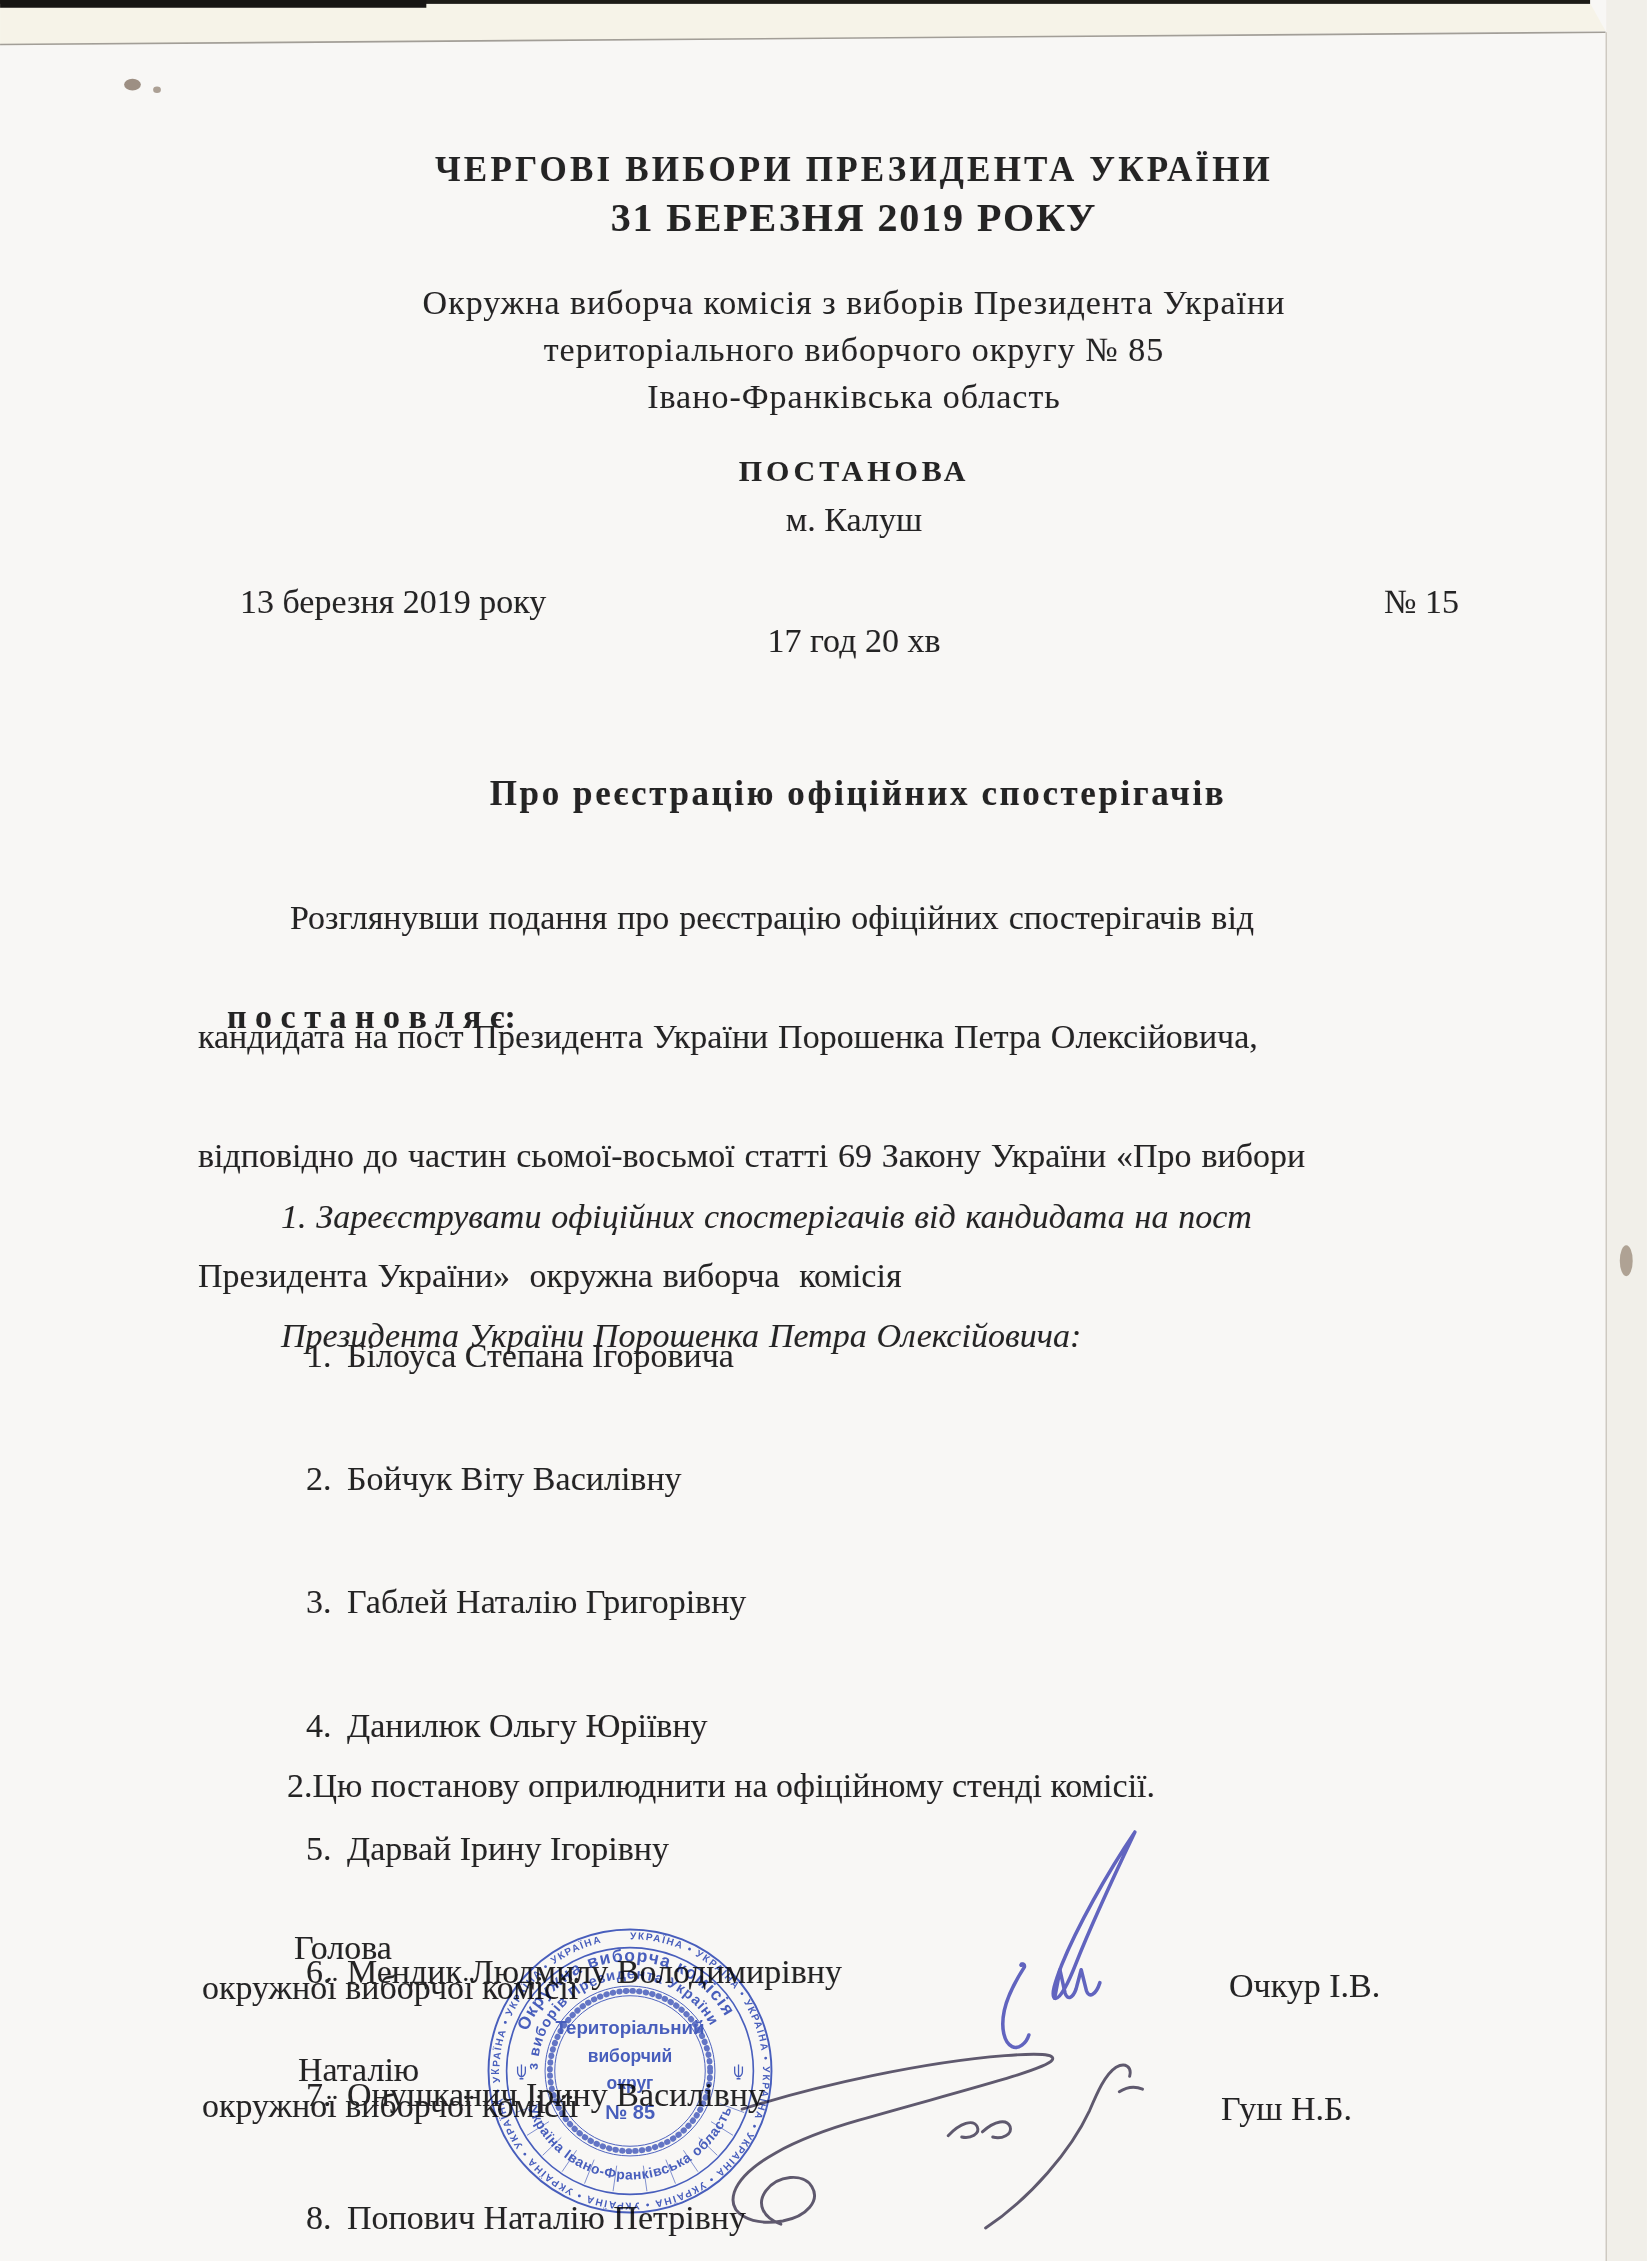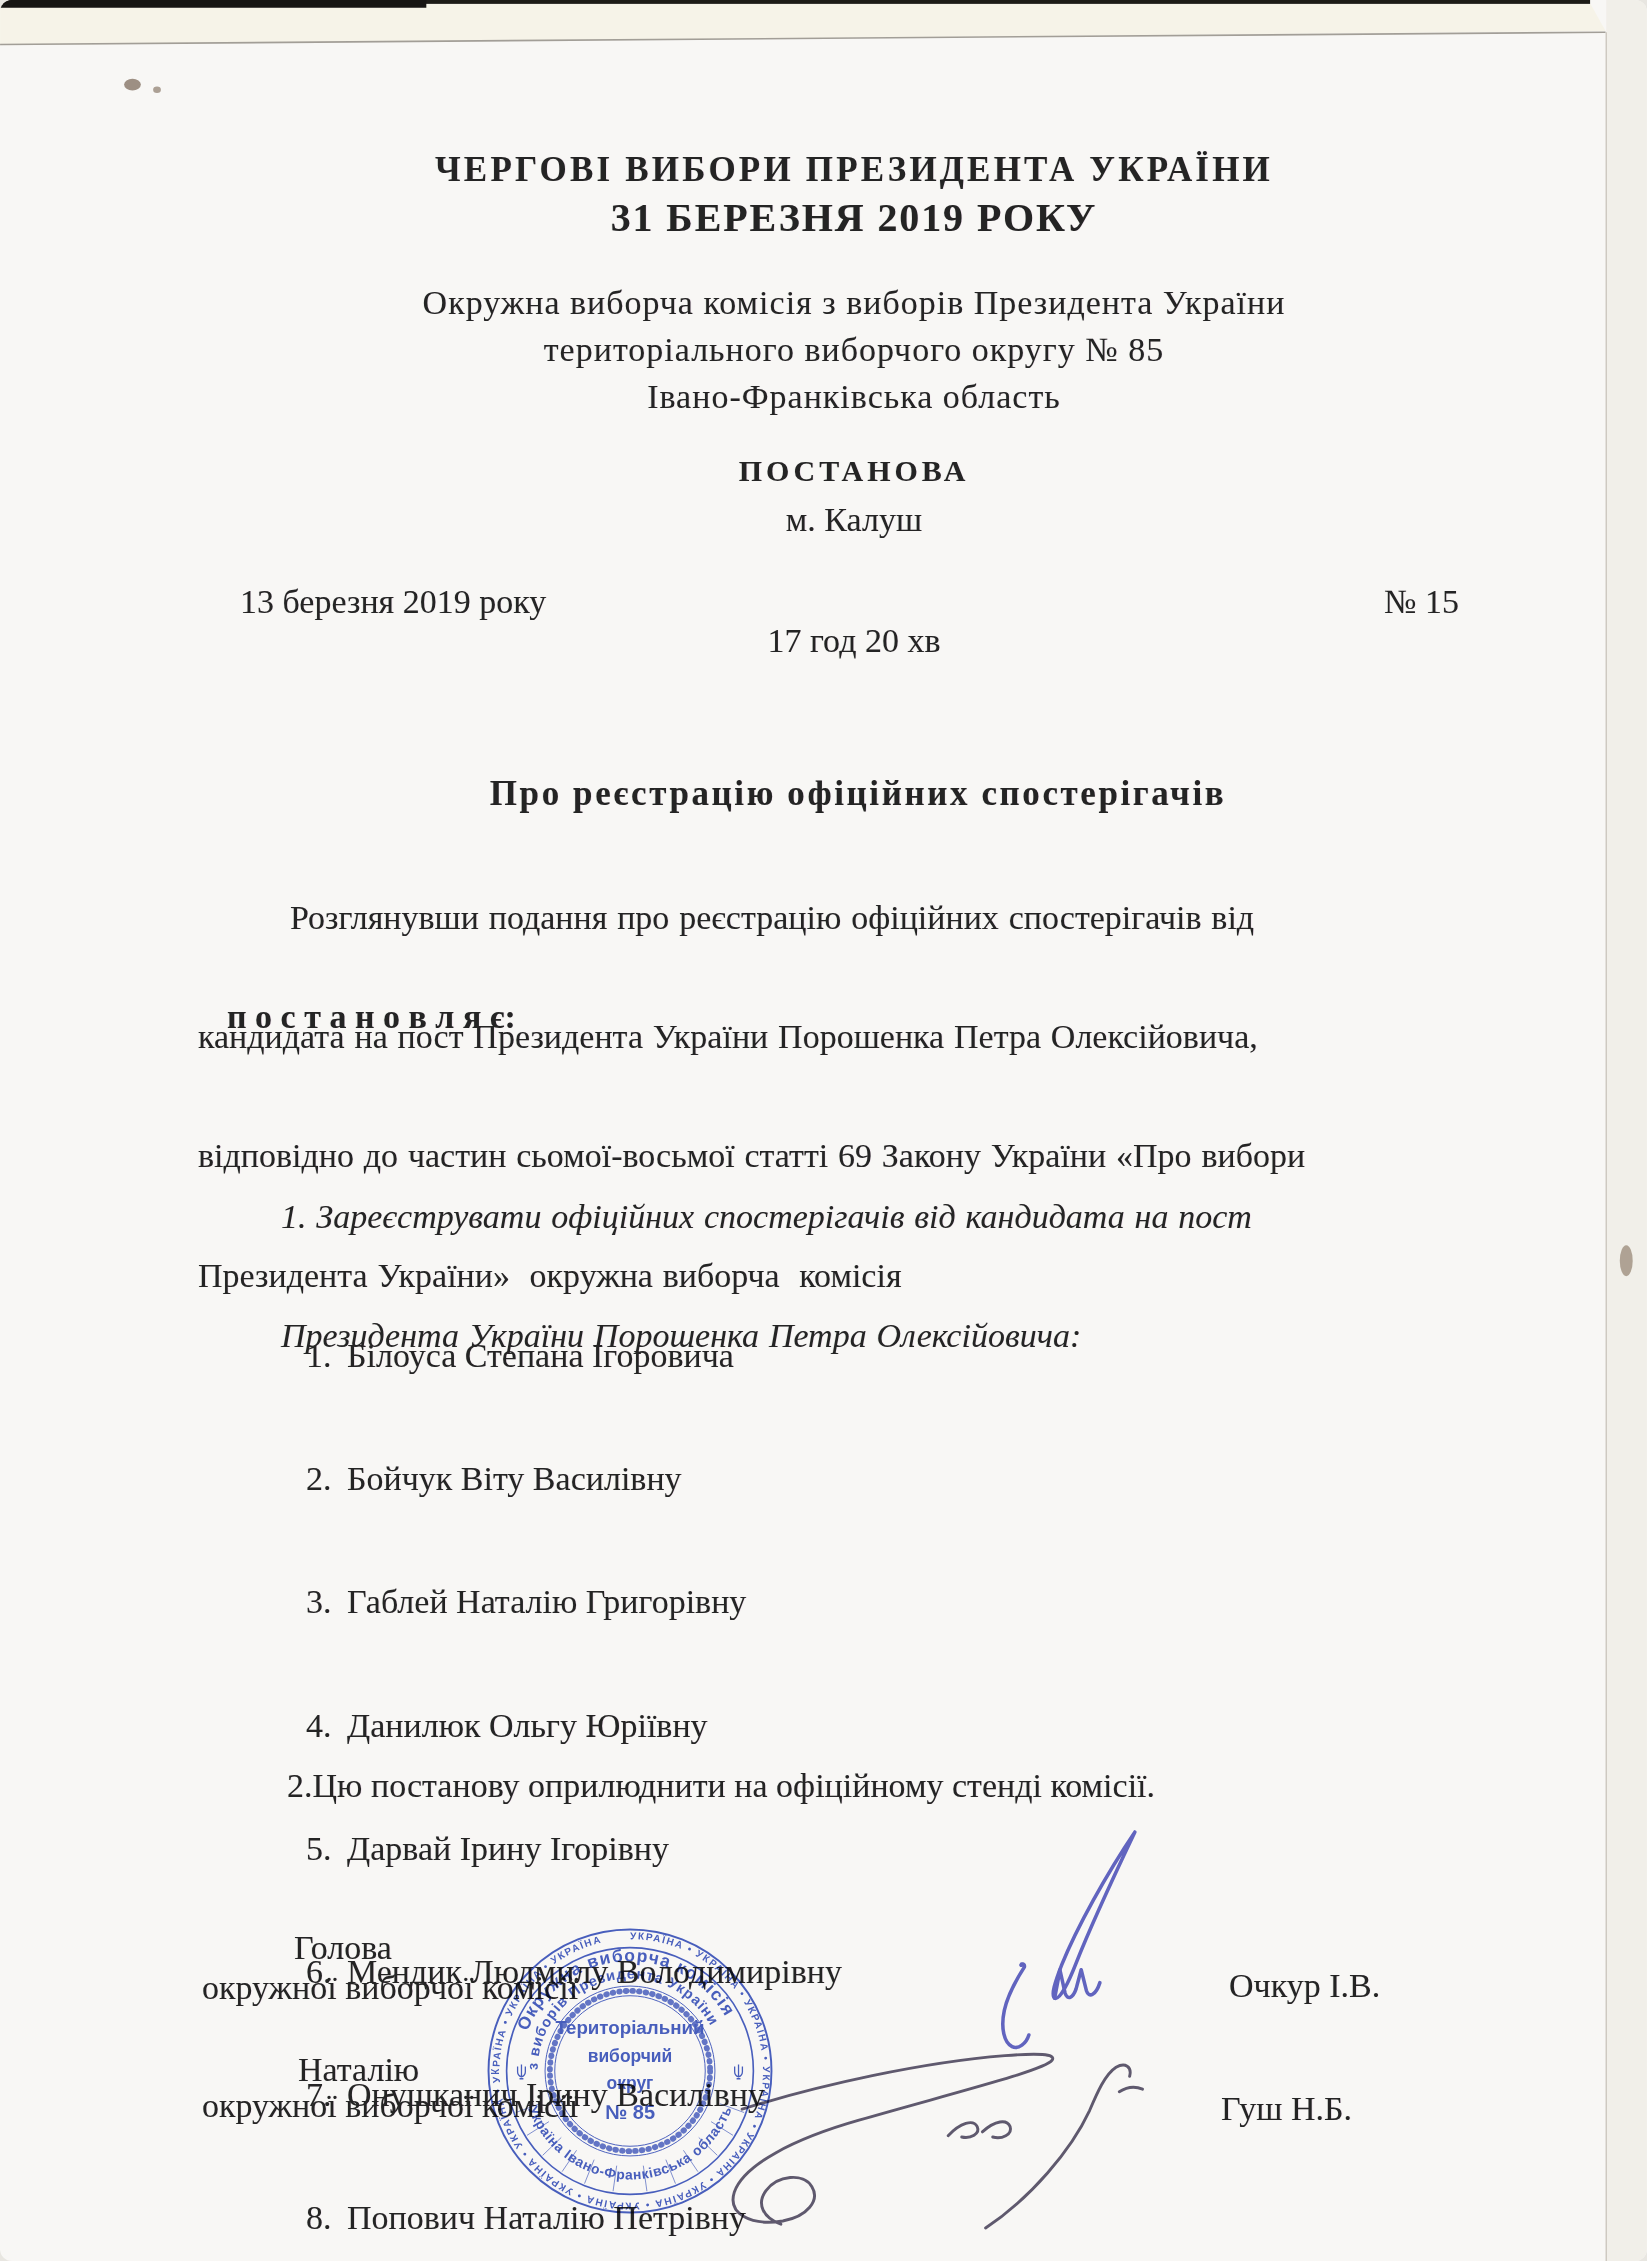--- a/index.html
+++ b/index.html
@@ -1,19 +1,19 @@
 <!DOCTYPE html>
 <html style="font-size:10.3px"><head>
 <meta charset="utf-8">
 <style>
   html,body{margin:0;padding:0;background:#e8e6e1;}
   .page{
     position:relative;width:1647px;height:2261px;overflow:hidden;
     background:#f8f7f5;
-    font-family:"Liberation Serif",serif;color:#242424;border-radius:12px;
+    font-family:"Liberation Serif",serif;color:#242424;
   }
   svg.layer{position:absolute;left:0;top:0;pointer-events:none;}
   .t{
     position:absolute;white-space:pre;font-size:34px;line-height:1.12;
     text-shadow:0.6px 0 0 rgba(170,40,170,.10),-0.6px 0 0 rgba(30,110,30,.10);
   }
   .b{font-weight:bold;}
   .ctr{left:854px;transform:translateX(-50%);}
   .ls1{letter-spacing:1px;}
   .title-main{font-size:35px;letter-spacing:3.2px;}

